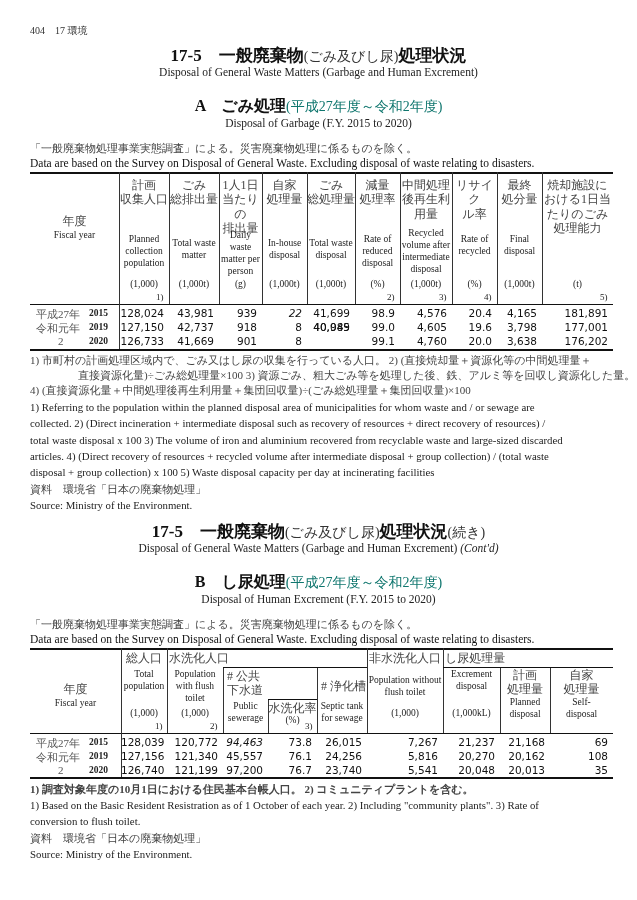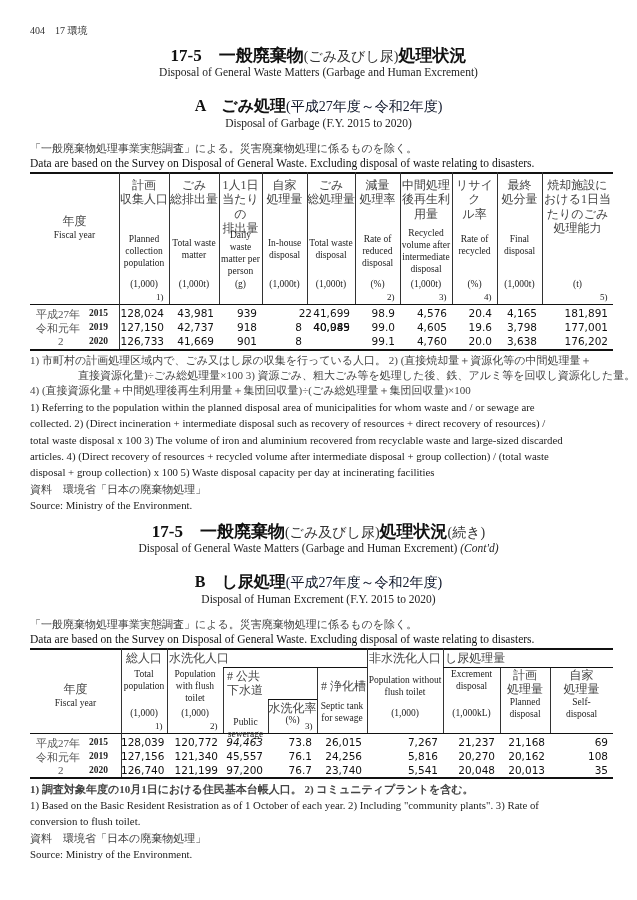--- a/index.html
+++ b/index.html
@@ -4,21 +4,21 @@
 <style>
   html, body { margin:0; padding:0; background:#fff; }
   body { width:637px; height:900px; position:relative; overflow:hidden;
          font-family:"Liberation Serif", "DejaVu Serif", serif; color:#222; }
   .abs { position:absolute; }
   .pagehdr { left:30px; top:24px; font-size:10px; color:#333; }
   .title-jp { left:0; width:637px; text-align:center; font-size:17px; font-weight:bold; color:#111; }
   .title-jp .light { font-weight:normal; font-size:14px; color:#333; }
   .title-en { left:0; width:637px; text-align:center; font-size:11.5px; color:#222; }
   .sub-jp { left:0; width:637px; text-align:center; font-size:16px; font-weight:bold; color:#111; }
-  .sub-jp .light { font-weight:normal; font-size:14px; color:#0f172a; }
+  .sub-jp .light { font-weight:normal; font-size:14px; color:#0f766e; }
   .sub-en { left:0; width:637px; text-align:center; font-size:11.5px; color:#222; }
   .note-jp { left:30px; font-size:11px; color:#444; }
   .note-en { left:30px; font-size:11.5px; color:#111; }
   .hdr-cell { position:absolute; text-align:center; line-height:1.15; }
   .hj { font-size:12px; color:#444; line-height:1.2; }
   .he { font-size:9.5px; color:#222; line-height:1.25; }
   .unit { font-size:9.5px; color:#222; }
   .fn { position:absolute; font-size:9px; color:#222; }
   .vline { position:absolute; background:#333; width:1px; }
   .hline { position:absolute; background:#111; height:1px; }
@@ -92,21 +92,21 @@
     <div class="hdr-cell he" style="left: 498px; width: 43px; top: 234px;">Final disposal</div>
     <div class="hdr-cell unit" style="left: 497px; width: 45px; top: 279px;">(1,000t)</div>
     <div class="hdr-cell hj" style="left: 542px; width: 71px; top: 178px;">焼却施設に<br>おける1日当<br>たりのごみ<br>処理能力</div>
     <div class="hdr-cell unit" style="left: 542px; width: 71px; top: 279px;">(t)</div>
     <div class="fn" style="left: 600px; top: 292px;">5)</div>
     <div class="yr-jp" style="left: 36px; top: 307px;">平成27年</div>
     <div class="yr-en" style="left: 89px; top: 308px;">2015</div>
     <div class="num" style="left: 119px; width: 45px; top: 307px;">128,024</div>
     <div class="num" style="left: 169px; width: 45px; top: 307px;">43,981</div>
     <div class="num" style="left: 219px; width: 38px; top: 307px;">939</div>
-    <div class="num" style="left: 272px; width: 40px; top: 307px;">22</div>
+    <div class="num" style="left: 262px; width: 40px; top: 307px; font-style: italic;">22</div>
     <div class="num" style="left: 307px; width: 43px; top: 307px;">41,699</div>
     <div class="num" style="left: 355px; width: 40px; top: 307px;">98.9</div>
     <div class="num" style="left: 400px; width: 47px; top: 307px;">4,576</div>
     <div class="num" style="left: 452px; width: 40px; top: 307px;">20.4</div>
     <div class="num" style="left: 497px; width: 40px; top: 307px;">4,165</div>
     <div class="num" style="left: 542px; width: 66px; top: 307px;">181,891</div>
     <div class="yr-jp" style="left: 36px; top: 321px;">令和元年</div>
     <div class="yr-en" style="left: 89px; top: 322px;">2019</div>
     <div class="num" style="left: 119px; width: 45px; top: 321px;">127,150</div>
     <div class="num" style="left: 169px; width: 45px; top: 321px;">42,737</div>
@@ -180,21 +180,21 @@
     <div class="hdr-cell hj" style="left: 169px; top: 651px; text-align: left;">水洗化人口</div>
     <div class="hdr-cell hj" style="left: 367px; width: 76px; top: 651px;">非水洗化人口</div>
     <div class="hdr-cell hj" style="left: 445px; top: 651px; text-align: left;">し尿処理量</div>
     <div class="hdr-cell he" style="left: 121px; width: 46px; top: 669px;">Total population</div>
     <div class="hdr-cell unit" style="left: 121px; width: 46px; top: 708px;">(1,000)</div>
     <div class="fn" style="left: 155px; top: 721px;">1)</div>
     <div class="hdr-cell he" style="left: 167px; width: 56px; top: 669px;">Population with flush toilet</div>
     <div class="hdr-cell unit" style="left: 167px; width: 56px; top: 708px;">(1,000)</div>
     <div class="fn" style="left: 210px; top: 721px;">2)</div>
     <div class="hdr-cell hj" style="left: 227px; top: 669px; text-align: left;"># 公共<br>下水道</div>
-    <div class="hdr-cell he" style="left: 223px; width: 45px; top: 701px; margin-top: 16px;">Public sewerage</div>
+    <div class="hdr-cell he" style="left: 223px; width: 45px; top: 701px;">Public sewerage</div>
     <div class="hdr-cell hj" style="left: 268px; width: 49px; top: 701px;">水洗化率</div>
     <div class="hdr-cell unit" style="left: 268px; width: 49px; top: 715px;">(%)</div>
     <div class="fn" style="left: 305px; top: 721px;">3)</div>
     <div class="hdr-cell hj" style="left: 321px; top: 679px; text-align: left;"># 浄化槽</div>
     <div class="hdr-cell he" style="left: 317px; width: 50px; top: 701px;">Septic tank for sewage</div>
     <div class="hdr-cell he" style="left: 367px; width: 76px; top: 675px;">Population without flush toilet</div>
     <div class="hdr-cell unit" style="left: 367px; width: 76px; top: 708px;">(1,000)</div>
     <div class="hdr-cell he" style="left: 443px; width: 57px; top: 669px;">Excrement disposal</div>
     <div class="hdr-cell unit" style="left: 443px; width: 57px; top: 708px;">(1,000kL)</div>
     <div class="hdr-cell hj" style="left: 500px; width: 50px; top: 668px;">計画<br>処理量</div>

